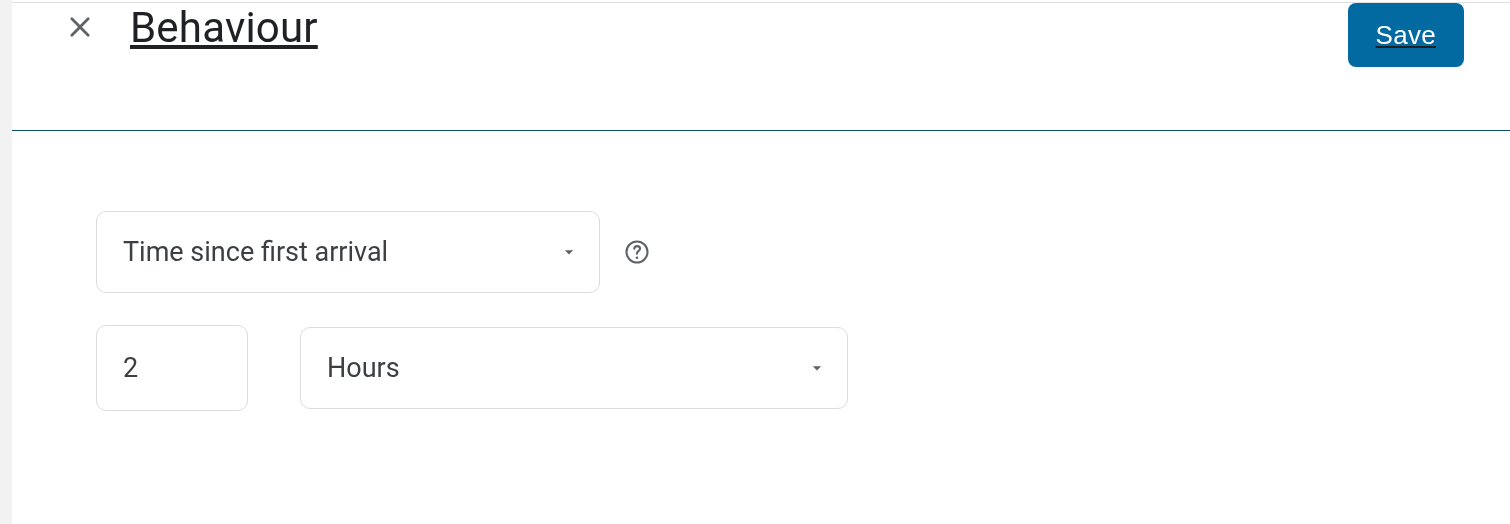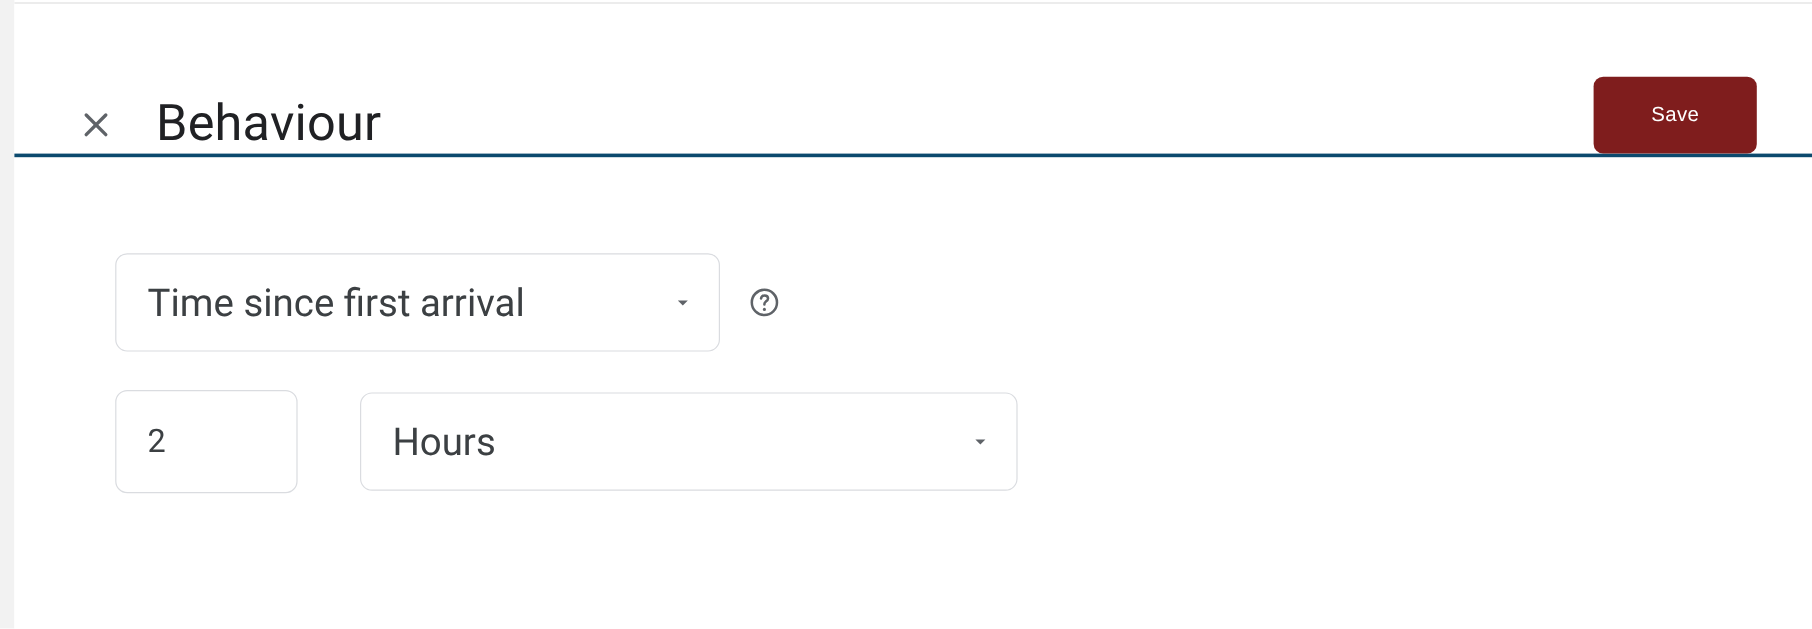--- a/index.html
+++ b/index.html
@@ -26,48 +26,49 @@
   }
   .panel {
     position: absolute;
     left: 12px; top: 2px;
     right: 0; bottom: 0;
     background: #fff;
     border-top: 1px solid #e0e0e0;
   }
   .header {
     display: flex;
-    align-items: flex-end;
+    align-items: flex-start;
     height: 128px;
     padding: 0 46px 0 44px;
-    border-bottom: 3px solid #0c4a6e;
+    border-bottom: 1px solid #0c4a6e;
+    text-decoration: underline;
   }
   .close-btn {
     width: 48px; height: 48px;
     display: inline-flex; align-items: center; justify-content: center;
     border: none; background: transparent; cursor: pointer;
     border-radius: 50%;
     margin-right: 26px;
     color: #5f6368;
     padding: 0;
   }
   .title {
     font-size: 42px;
     font-weight: 400;
     letter-spacing: 0.2px;
   }
   .save-btn {
     margin-left: auto;
-    background: #7f1d1d;
+    background: #0369a1;
     color: #fff;
     border: none;
     border-radius: 8px;
     height: 64px;
-    padding: 0 48px;
-    font-size: 17px;
+    padding: 0 28px;
+    font-size: 26px;
     font-weight: 500;
     cursor: pointer;
     letter-spacing: 0.3px;
   }
 
   .body {
     padding: 80px 84px 0 84px;
   }
   .row {
     display: flex;
@@ -78,21 +79,21 @@
 
   .select {
     position: relative;
     display: inline-flex;
     align-items: center;
     border: 1px solid #dadce0;
     border-radius: 10px;
     background: #fff;
     height: 82px;
     padding: 0 58px 0 26px;
-    font-size: 32px;
+    font-size: 27px;
     color: #3c4043;
     cursor: pointer;
   }
   .select .caret {
     position: absolute;
     right: 20px;
     top: 50%;
     transform: translateY(-50%);
     pointer-events: none;
   }

